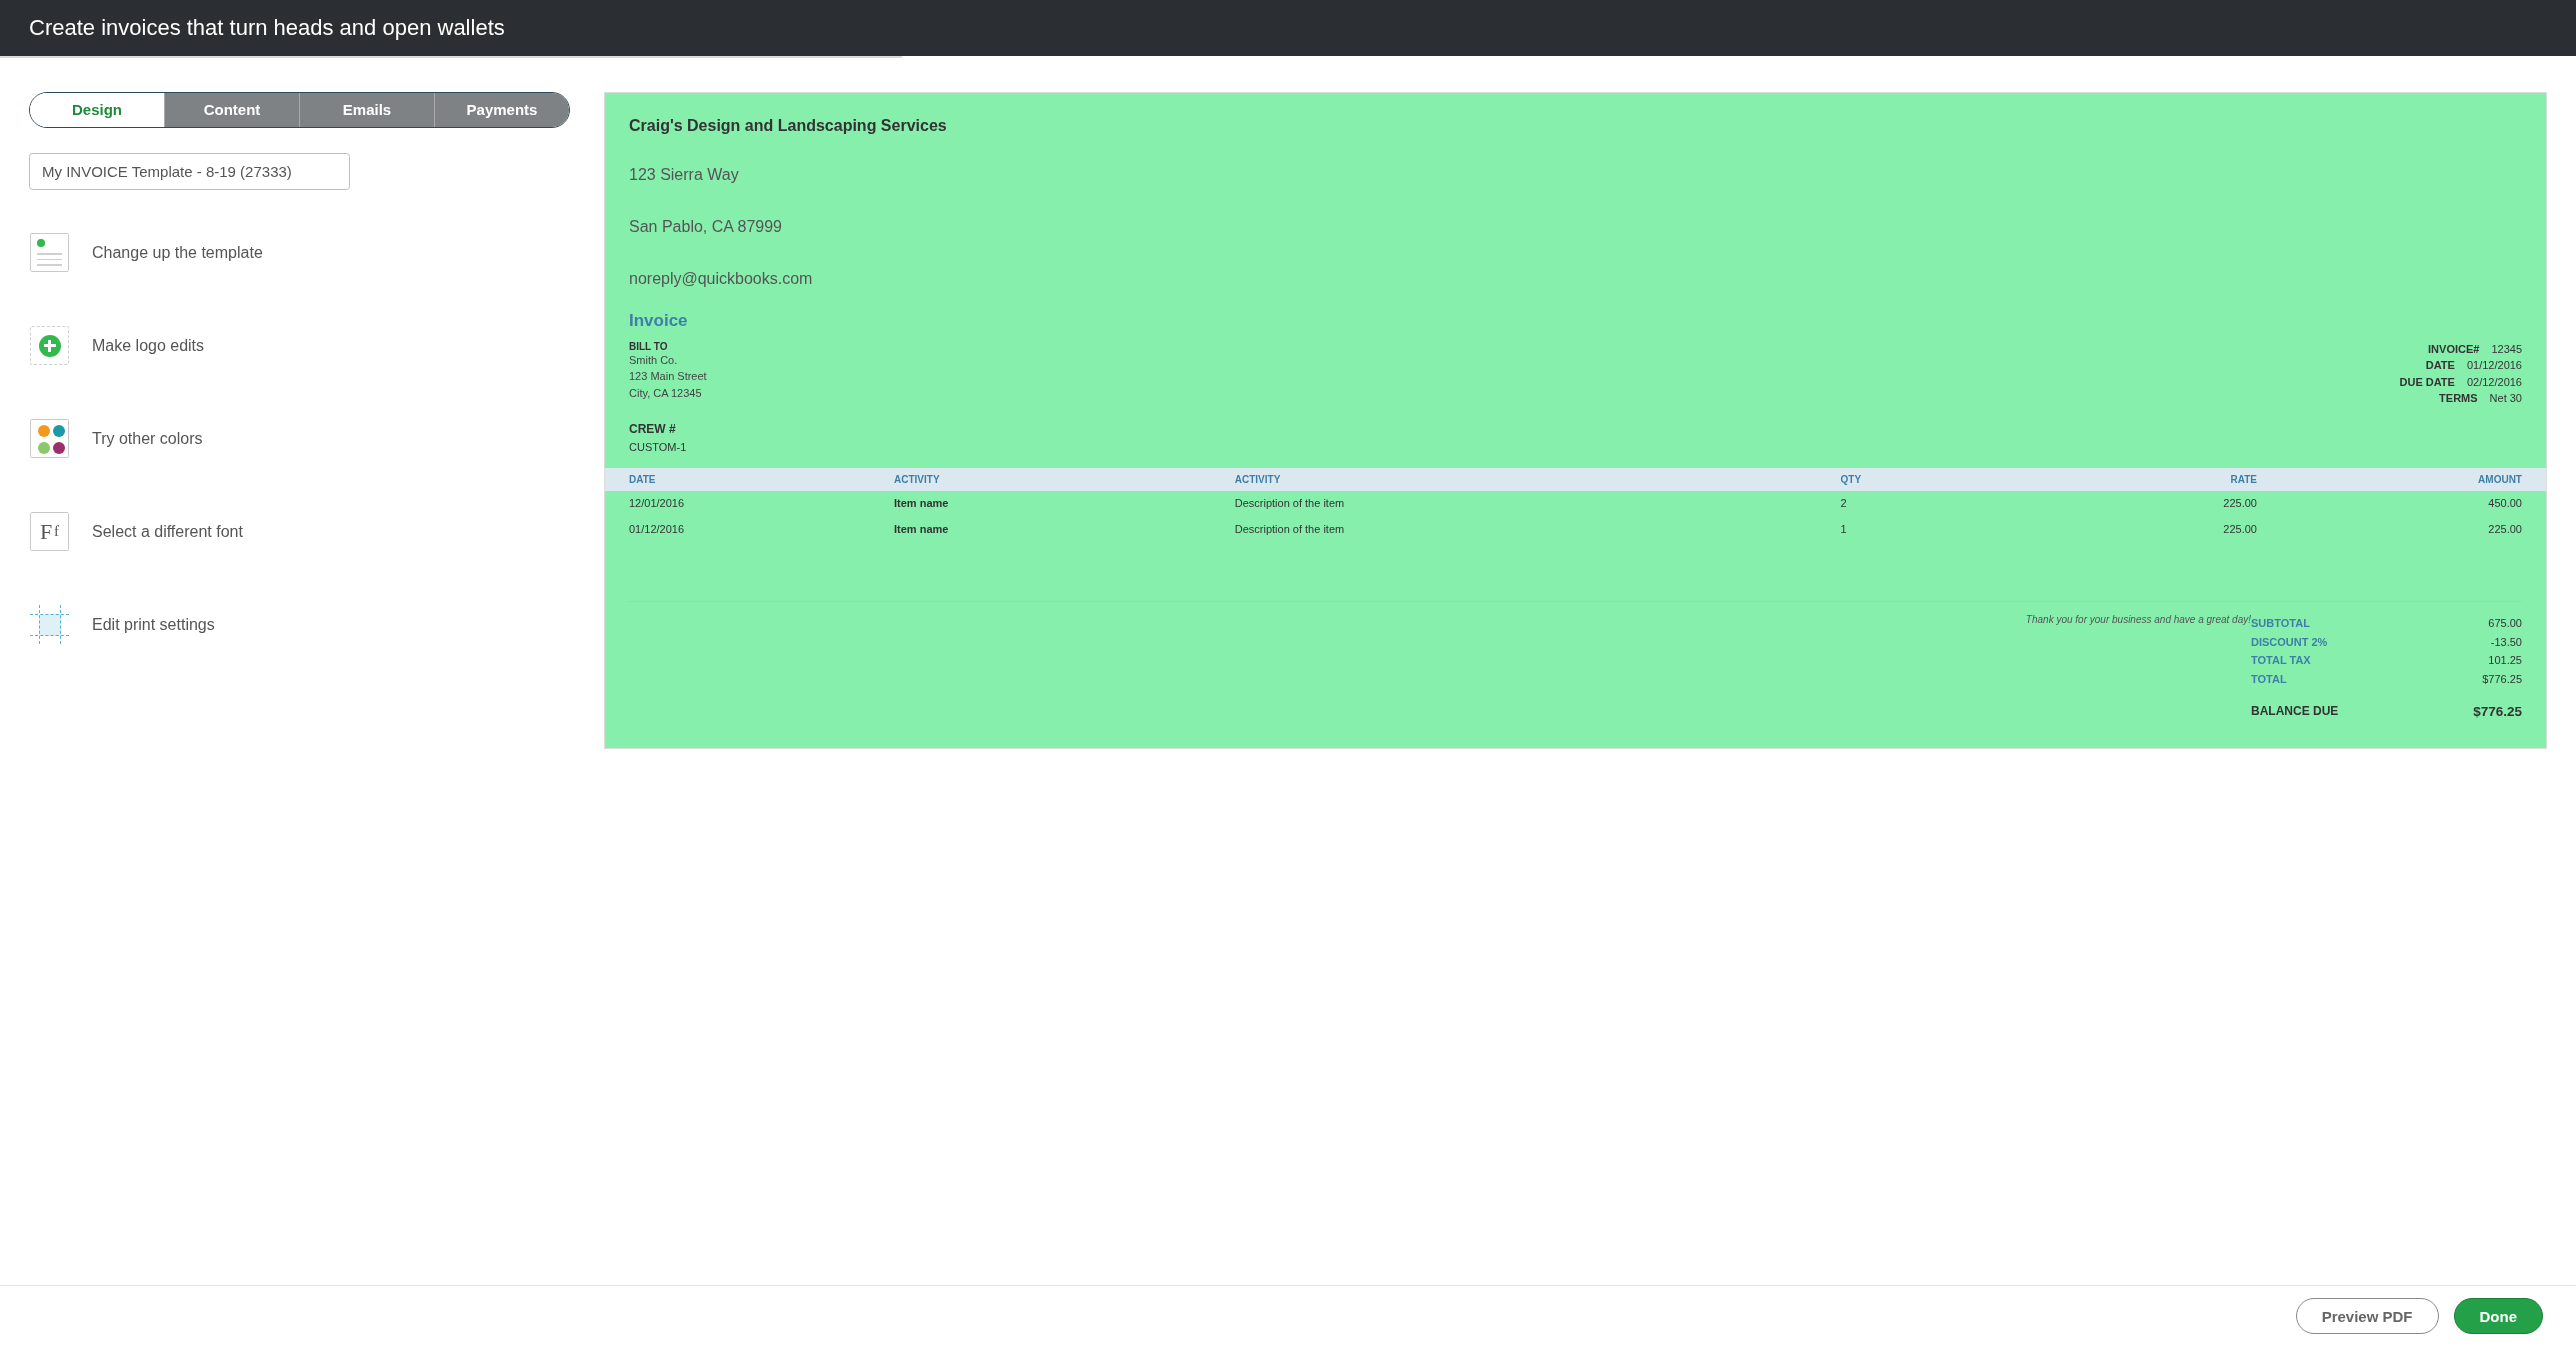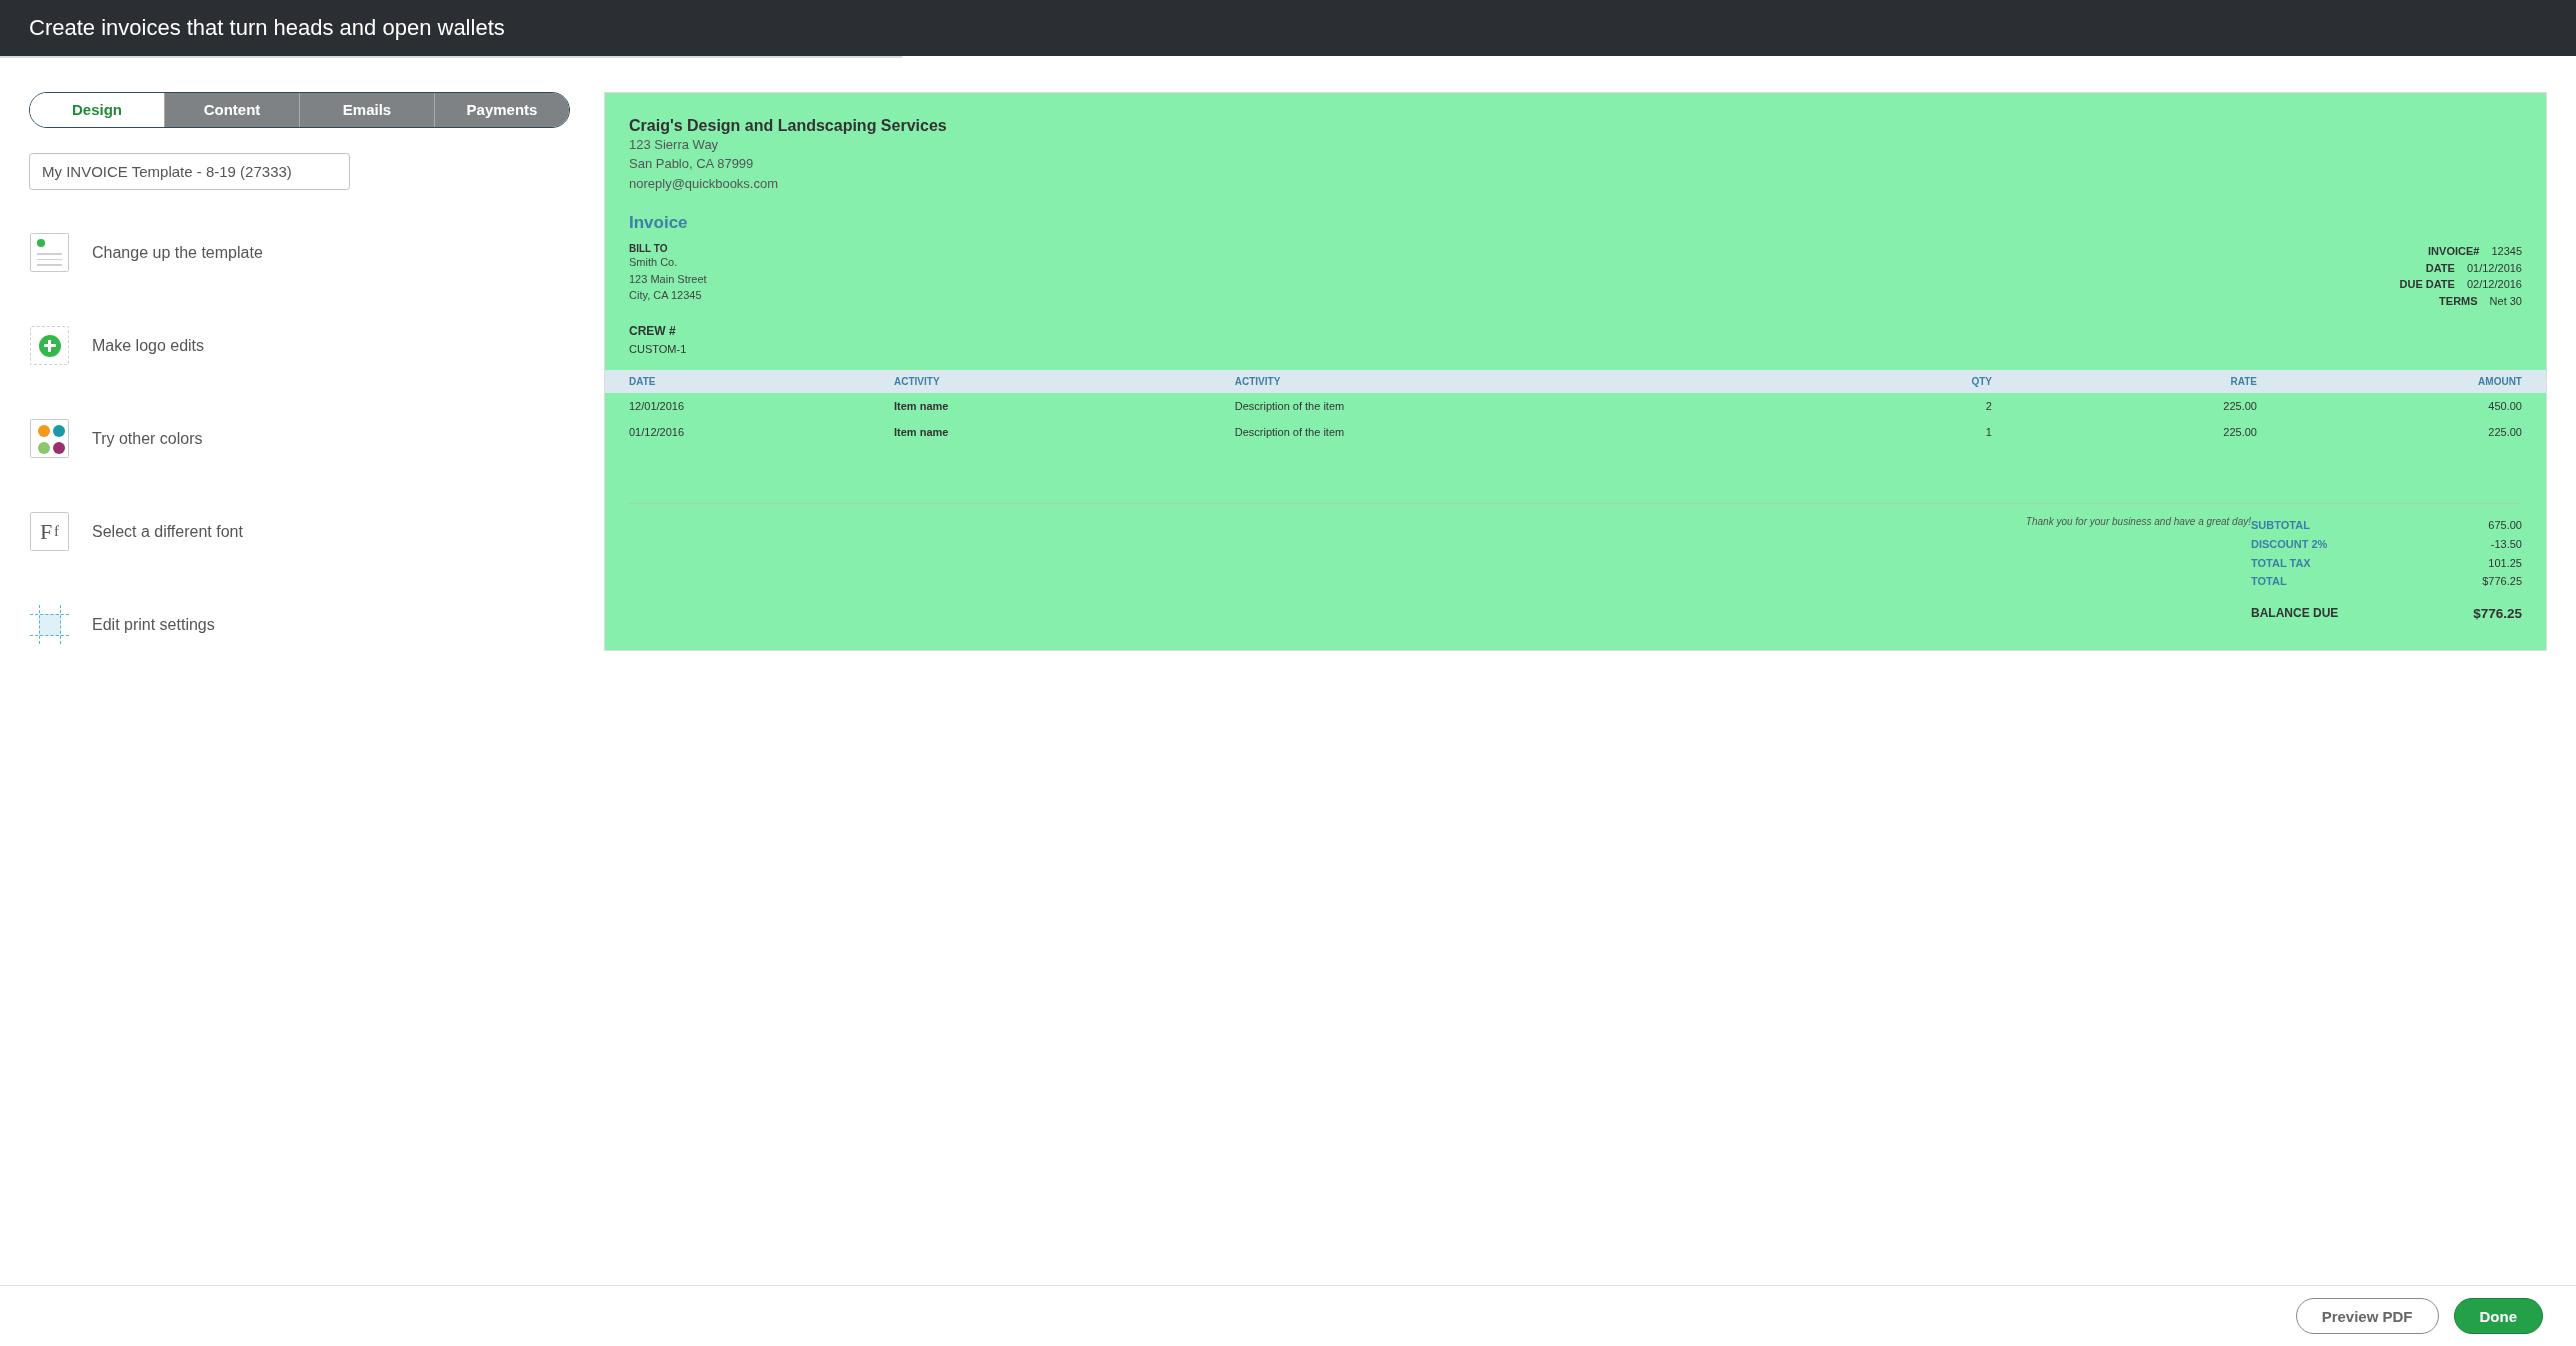--- a/index.html
+++ b/index.html
@@ -42,34 +42,34 @@
   .print-icon .h { height:0.8px; left:0; right:0; border-top:0.8px dashed #4fb4d9; background:none;}
   .print-icon .v { width:0.8px; top:0; bottom:0; border-left:0.8px dashed #4fb4d9; background:none;}
   .print-icon .h1{top:8.5px;} .print-icon .h2{top:30px;}
   .print-icon .v1{left:8.5px;} .print-icon .v2{left:30px;}
   .print-icon .center { position:absolute; top:8.5px; left:8.5px; width:22px; height:22px; background:#dff1f7; }
 
   
   .preview-panel { flex:1; border:0.8px solid #dcdcdc; padding: 24px 0 0 0; min-height: 541px; background:#86efac;}
   .preview-inner { padding: 0 24px; }
   .company-name { font-size: 16px; font-weight: 700; color:#333; }
-  .company-line { font-size: 13px; color:#555; line-height:1.5; }
+  .company-line { font-size: 16px; color:#555; line-height:1.5;margin-top:28px; }
   .invoice-title { color:#3d7fa8; font-size:17px; font-weight:600; margin-top:20px; }
   .bill-meta-row { display:flex; justify-content:space-between; margin-top:10px; }
   .bill-to .hdr { font-size:10px; font-weight:700; }
   .bill-to .line { font-size:11px; color:#444; line-height:1.5; }
   .meta-table { text-align:right; font-size:11px; }
   .meta-table .row { display:flex; gap:12px; justify-content:flex-end; line-height:1.5; }
   .meta-table .lab { font-weight:700; min-width:68px; text-align:right;}
   .crew-block { margin-top:15px; }
   .crew-block .hdr { font-size:12px; font-weight:700; }
   .crew-block .val { font-size:11px; margin-top:5px; }
   .items-head { display:flex; background:#dbe8ef; color:#3d7fa8; font-size:10px; font-weight:700; padding:6px 24px; margin-top:15px; }
   .items-head > div, .item-row > div { }
-  .col-date{width:14%;} .col-act{width:18%; font-weight:700;} .col-desc{width:32%;} .col-qty{width:8%; text-align:right;} .col-rate{width:14%; text-align:right;} .col-amt{width:14%; text-align:right;}
+  .col-date{width:14%;} .col-act{width:18%; font-weight:700;} .col-desc{width:32%;} .col-qty{width:8%; } .col-rate{width:14%; text-align:right;} .col-amt{width:14%; text-align:right;}
   .items-body { padding: 0 24px; }
   .item-row { display:flex; font-size:11px; padding:6.8px 0; }
   .item-row .col-act { font-weight:700; }
   .divider-dotted { border-top:0.8px dotted #bbb; margin:0 24px; margin-top:59px;}
   .footer-block { display:flex; justify-content:flex-end; padding:12px 24px 24px 24px; }
   .thank-you { font-size:10px; font-style:italic; color:#555; }
   .totals { width:271px; }
   .totals .trow { display:flex; justify-content:space-between; font-size:11px; line-height:1.7; }
   .totals .lab { color:#3d7fa8; font-weight:600; }
   .totals .balance { margin-top:12px; font-size:13.5px; font-weight:700; color:#333; }

